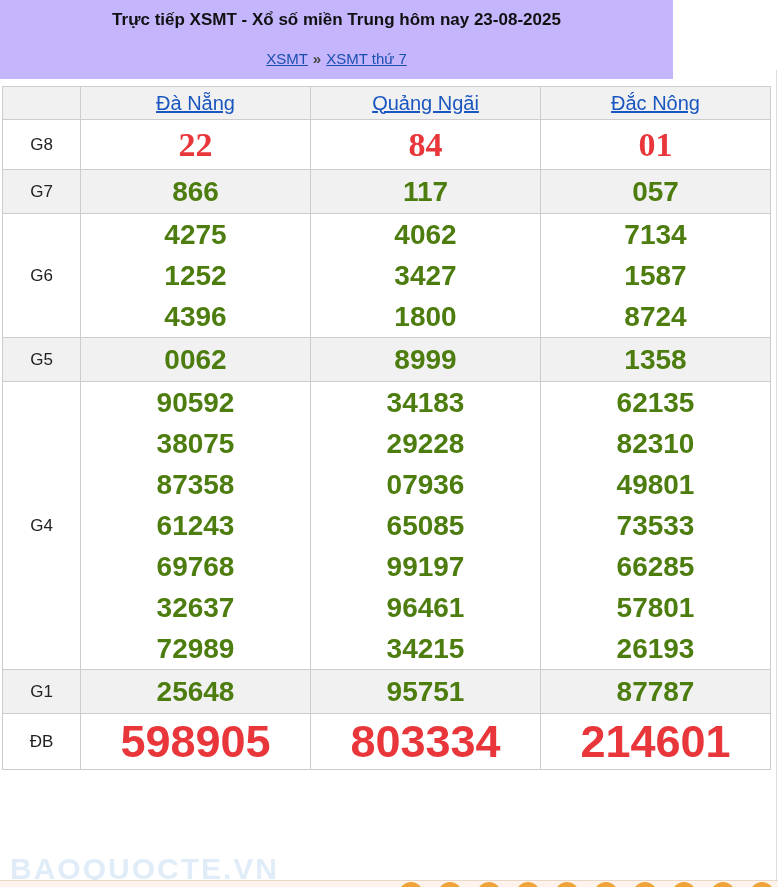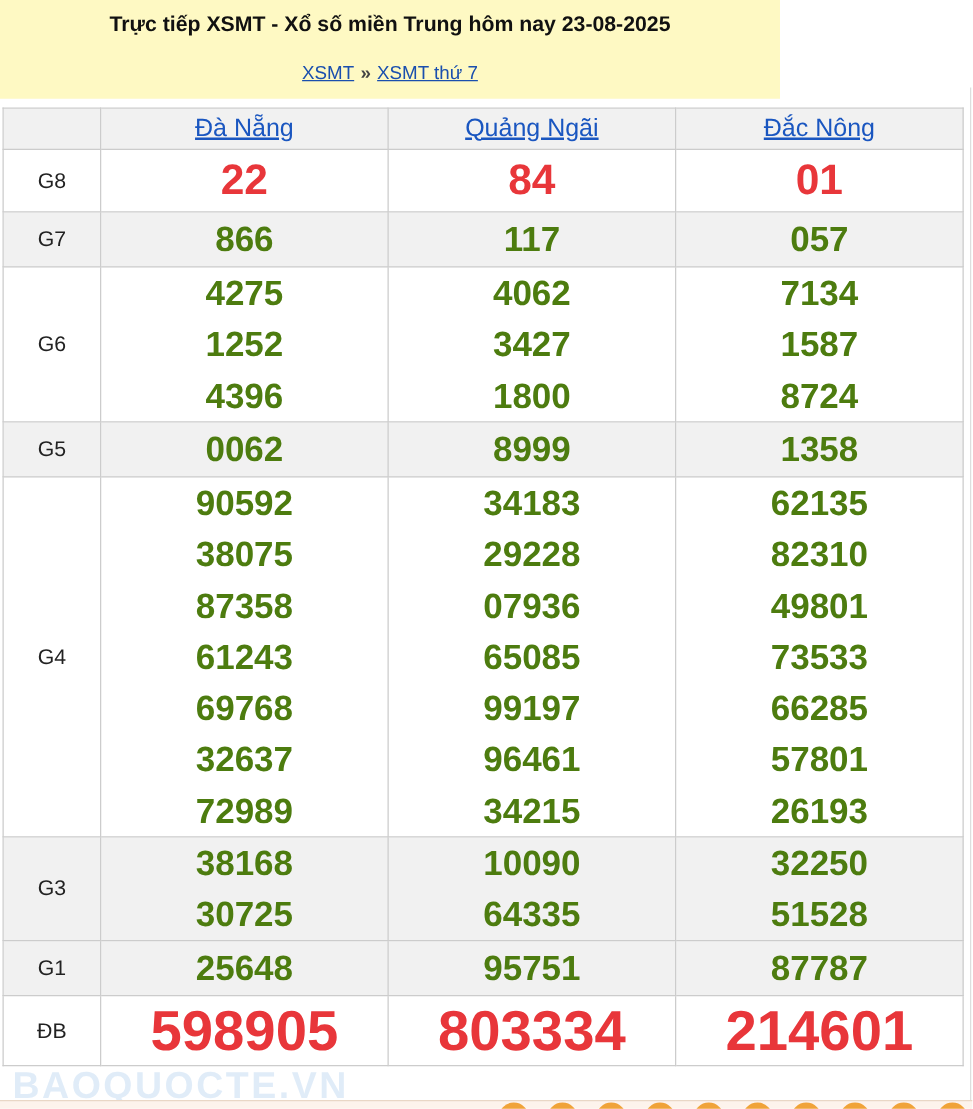--- a/index.html
+++ b/index.html
@@ -12,22 +12,22 @@
     font-family: "Liberation Sans", sans-serif;
   }
   .page {
     position: relative;
     width: 778px;
     height: 887px;
     overflow: hidden;
   }
   
   .top-banner {
-    width: 624px;
-    background: #fef9c3;
+    width: 673px;
+    background: #c4b5fd;
     text-align: center;
     padding: 9px 0 10px 0;
     box-sizing: border-box;
   }
   .page-title {
     font-size: 17px;
     font-weight: bold;
     color: #111111;
     line-height: 22px;
   }
@@ -81,21 +81,21 @@
   .num-line {
     height: 41px;
     line-height: 41px;
     font-size: 28px;
     font-weight: bold;
     color: #4d7c0f;
   }
   tr.row-single .num-line { height: 43px; line-height: 43px; }
   tr.row-g8 .num-line {
     height: 49px; line-height: 49px;
-    font-size: 34px; color: #e8363a;
+    font-size: 34px; color: #e8363a; font-family: Liberation Serif, serif;
   }
   tr.row-db .num-line {
     height: 55px; line-height: 55px;
     font-size: 45px; color: #e8363a;
   }
   
   .watermark {
     position: absolute;
     left: 10px;
     top: 852px;
@@ -239,35 +239,20 @@
             <td>
               <div class="num-line">62135</div>
               <div class="num-line">82310</div>
               <div class="num-line">49801</div>
               <div class="num-line">73533</div>
               <div class="num-line">66285</div>
               <div class="num-line">57801</div>
               <div class="num-line">26193</div>
             </td>
           </tr>
-          <tr class="shaded row-multi">
-            <td class="prize-label">G3</td>
-            <td>
-              <div class="num-line">38168</div>
-              <div class="num-line">30725</div>
-            </td>
-            <td>
-              <div class="num-line">10090</div>
-              <div class="num-line">64335</div>
-            </td>
-            <td>
-              <div class="num-line">32250</div>
-              <div class="num-line">51528</div>
-            </td>
-          </tr>
           <tr class="shaded row-single">
             <td class="prize-label">G1</td>
             <td>
               <div class="num-line">25648</div>
             </td>
             <td>
               <div class="num-line">95751</div>
             </td>
             <td>
               <div class="num-line">87787</div>

